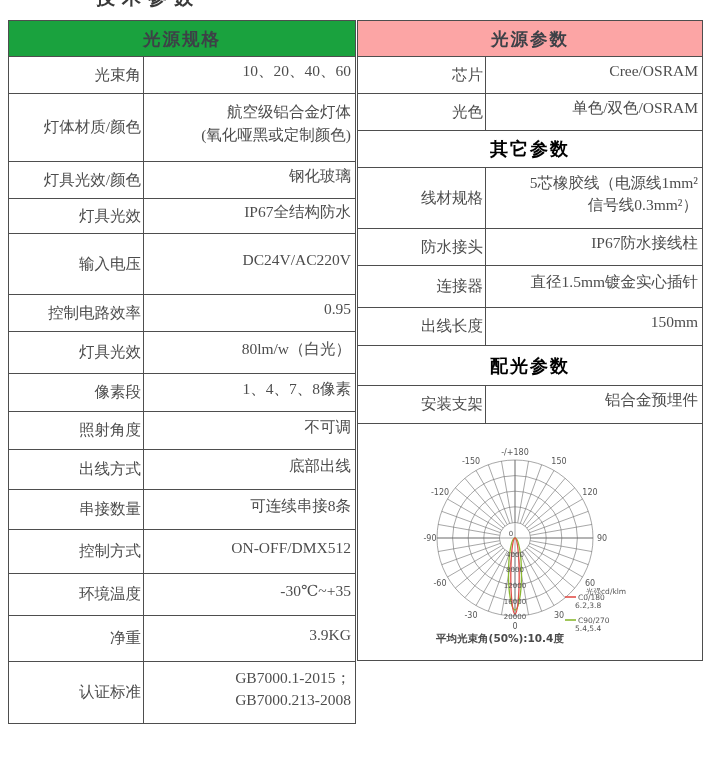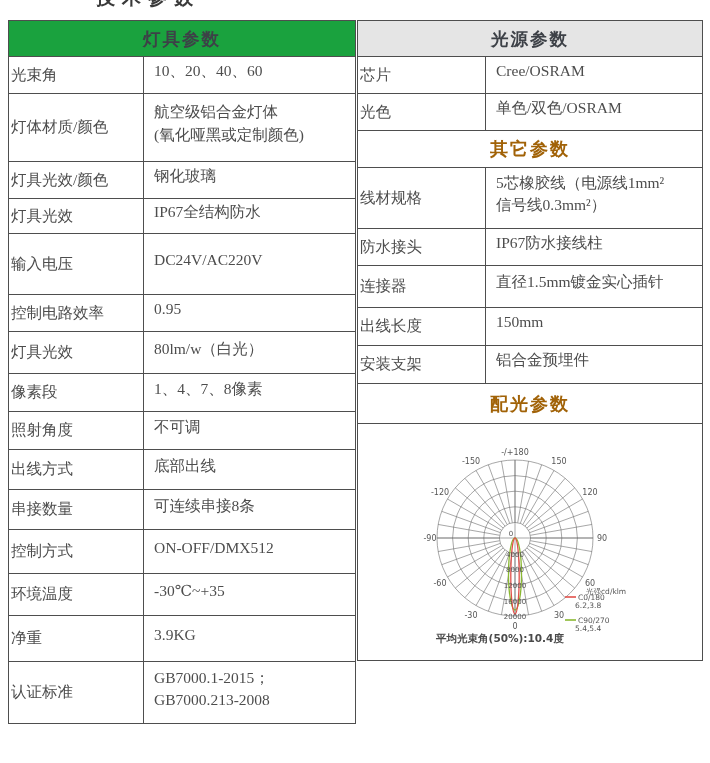--- a/index.html
+++ b/index.html
@@ -6,24 +6,24 @@
   body{
     width:710px;height:763px;background:#ffffff;position:relative;
     font-family:"Liberation Serif","DejaVu Serif",serif;color:#4d4d4d;
     overflow:hidden;
   }
   .top-strip{position:absolute;left:0;top:0;width:710px;height:8px;overflow:hidden;}
   .top-strip span{display:block;margin:-15px 0 0 96px;font-size:19px;font-weight:700;
     letter-spacing:7px;color:#3a3a3a;}
   table{border-collapse:collapse;table-layout:fixed;position:absolute;background:#fff;}
   td{border:1px solid #4e4e4e;font-size:15.5px;vertical-align:middle;overflow:hidden;}
-  td.lbl{text-align:left;padding:0 2px;}
-  td.val{text-align:left;padding:2px 4px 10px 10px;white-space:pre-line;line-height:1.45;}
+  td.lbl{text-align:right;padding:0 2px;}
+  td.val{text-align:right;padding:2px 4px 10px 10px;white-space:pre-line;line-height:1.45;}
   td.ghead{text-align:center;font-weight:700;font-size:17.5px;color:#3d4147;letter-spacing:2px;}
-  td.shead{text-align:center;font-weight:700;font-size:18px;color:#a16207;letter-spacing:2px;background:#fff;}
+  td.shead{text-align:center;font-weight:700;font-size:18px;color:#000000;letter-spacing:2px;background:#fff;}
   td.chart-cell{padding:0;vertical-align:top;}
   #left-table{left:8px;top:20px;width:347px;}
   #right-table{left:357px;top:20px;width:345px;}
   
   .grid line,.grid circle{stroke:#6b6b6b;stroke-width:0.6;fill:none;}
   text{fill:#555;font-family:"DejaVu Sans","Liberation Sans",sans-serif;}
   text.alab{font-size:8px;}
   text.rlab{font-size:7px;}
   text.lg{font-size:7.5px;}
   text.cap{font-size:10.5px;fill:#4a4a4a;font-weight:600;}
@@ -36,21 +36,21 @@
   <span>技术参数</span>
 </div>
 
 <table id="left-table">
   <colgroup>
       <col style="width:135px">
       <col style="width:212px">
     </colgroup>
   <tbody>
       <tr style="height:36px">
-    <td colspan="2" class="ghead" style="background: rgb(26, 162, 62); color: rgb(61, 65, 71);">灯具参数</td>
+    <td colspan="2" class="ghead" style="background: rgb(26, 162, 62); color: rgb(61, 65, 71);">光源规格</td>
   </tr>
   <tr style="height:37px">
         <td class="lbl">光束角</td>
         <td class="val">10、20、40、60</td>
       </tr>
   <tr style="height:68px">
         <td class="lbl">灯体材质/颜色</td>
         <td class="val">航空级铝合金灯体
 (氧化哑黑或定制颜色)</td>
       </tr>
@@ -110,21 +110,21 @@
 </tbody>
   </table>
 
 <table id="right-table">
   <colgroup>
       <col style="width:128px">
       <col style="width:217px">
     </colgroup>
   <tbody>
       <tr style="height:36px">
-    <td colspan="2" class="ghead" style="background: #e5e5e5; color: rgb(61, 65, 71);">光源参数</td>
+    <td colspan="2" class="ghead" style="background: #fca5a5; color: rgb(61, 65, 71);">光源参数</td>
   </tr>
   <tr style="height:37px">
         <td class="lbl">芯片</td>
         <td class="val">Cree/OSRAM</td>
       </tr>
   <tr style="height:37px">
         <td class="lbl">光色</td>
         <td class="val">单色/双色/OSRAM</td>
       </tr>
   <tr style="height:37px">
@@ -140,27 +140,27 @@
         <td class="val">IP67防水接线柱</td>
       </tr>
   <tr style="height:42px">
         <td class="lbl">连接器</td>
         <td class="val">直径1.5mm镀金实心插针</td>
       </tr>
   <tr style="height:38px">
         <td class="lbl">出线长度</td>
         <td class="val">150mm</td>
       </tr>
+  <tr style="height:40px">
+    <td colspan="2" class="shead">配光参数</td>
+  </tr>
   <tr style="height:38px">
         <td class="lbl">安装支架</td>
         <td class="val">铝合金预埋件</td>
       </tr>
-  <tr style="height:40px">
-    <td colspan="2" class="shead">配光参数</td>
-  </tr>
   <tr style="height:234px">
     <td colspan="2" class="chart-cell">
       <svg width="343" height="232" viewBox="0 0 343 232">
         <g class="grid" id="polar-grid">
               <circle cx="157" cy="114" r="15.6"></circle>
               <circle cx="157" cy="114" r="31.2"></circle>
               <circle cx="157" cy="114" r="46.8"></circle>
               <circle cx="157" cy="114" r="62.4"></circle>
               <circle cx="157" cy="114" r="78"></circle>
               <line x1="157" y1="129.6" x2="157" y2="192"></line>

